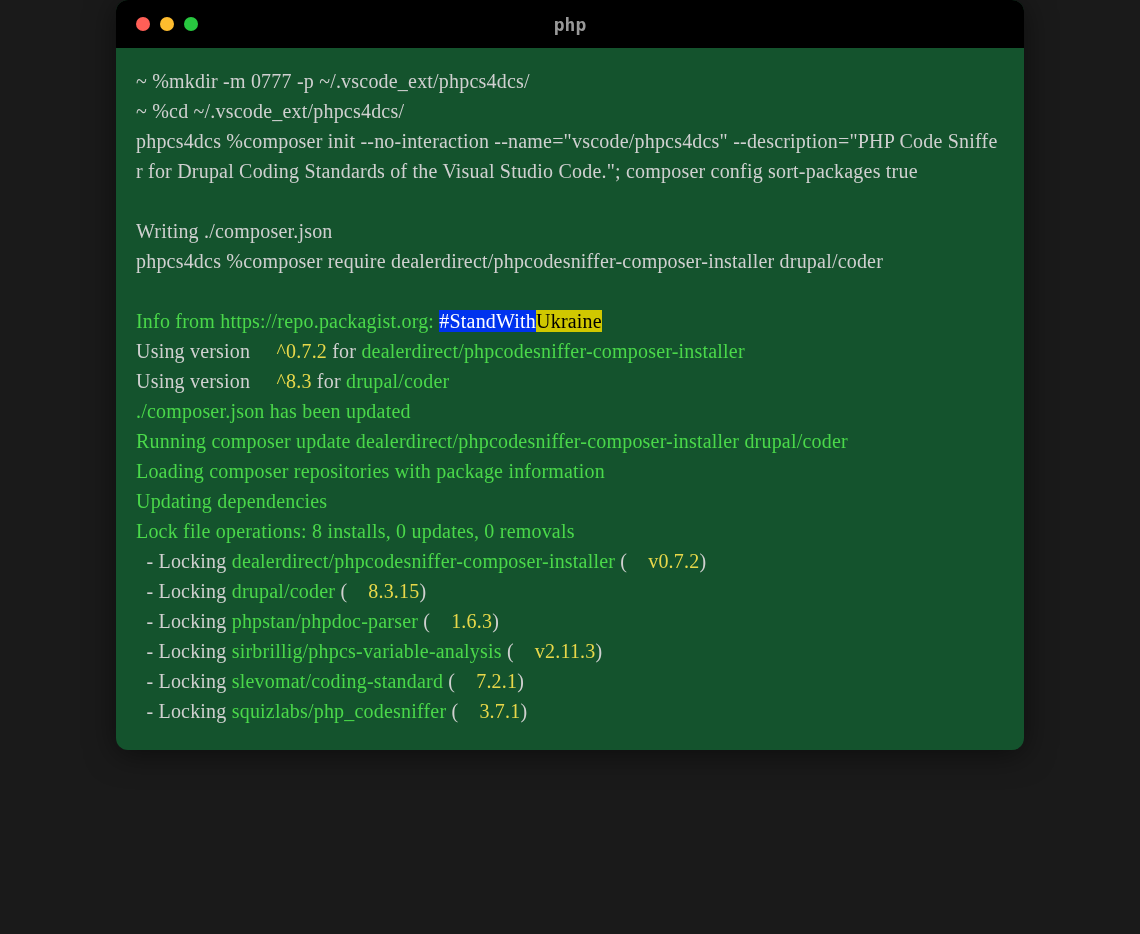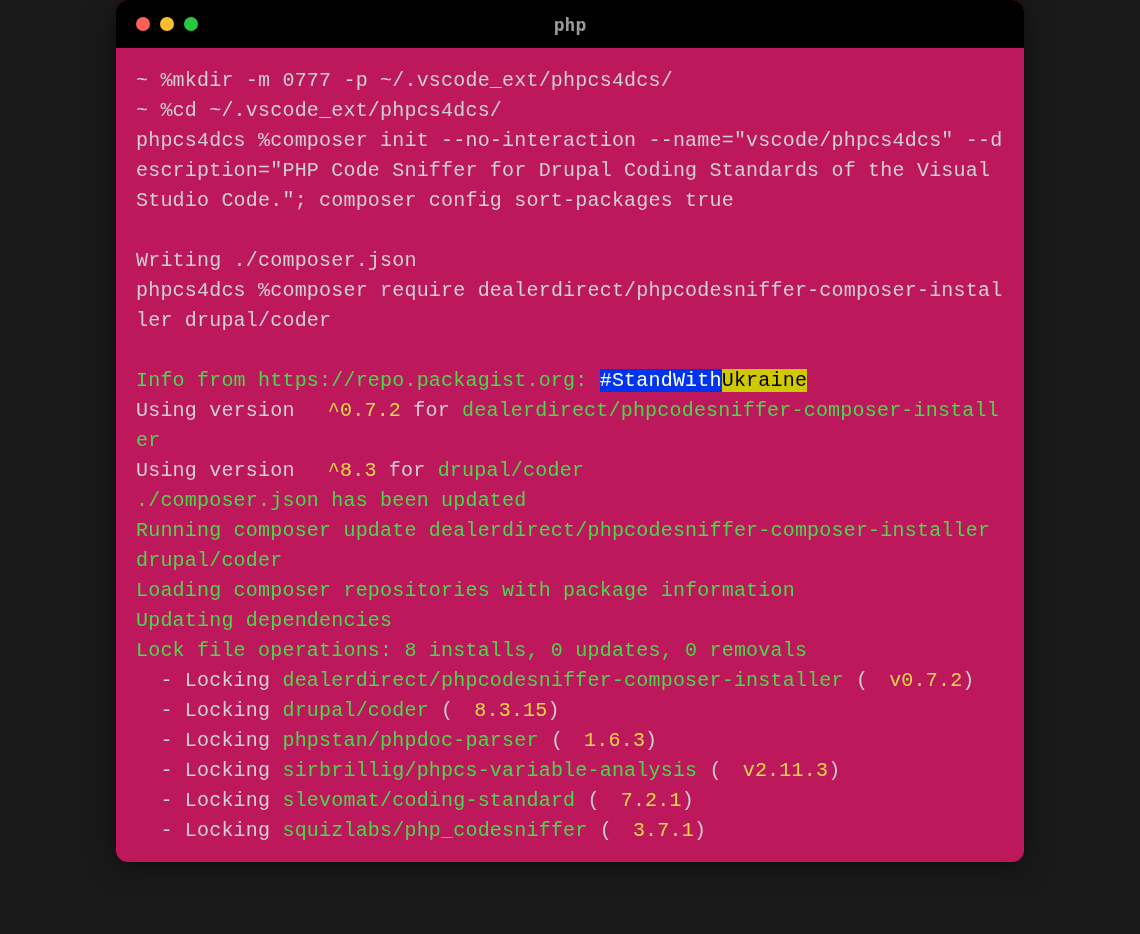--- a/index.html
+++ b/index.html
@@ -10,21 +10,21 @@
     body {
       background: #1a1a1a;
       display: flex;
       justify-content: center;
       align-items: flex-start;
       min-height: 934px;
       font-family: 'Menlo', 'Monaco', 'Consolas', monospace;
     }
     .terminal-window {
       width: 908px;
-      background: #be185d;
+      background: #14532d;
       border-radius: 12px;
       overflow: hidden;
       box-shadow: 0 4px 30px rgba(0,0,0,0.5);
     }
     .titlebar {
       height: 48px;
       background: #000000;
       display: flex;
       align-items: center;
       position: relative;
@@ -45,25 +45,25 @@
     .tl-green { background: #28c840; }
     .title {
       position: absolute;
       left: 50%;
       transform: translateX(-50%);
       color: #999999;
       font-size: 18px;
       font-weight: bold;
     }
     .terminal-body {
-      padding: 18px 20px 16px 20px;
+      padding: 18px 20px 24px 20px;
       color: #d0d0d0;
       font-size: 20px;
       line-height: 1.5;
-      font-family: Liberation Mono, monospace;
+      font-family: Liberation Serif, serif;
       letter-spacing: 0.2px;
       word-break: break-all;
       white-space: pre-wrap;
     }
     .c-white { color: #d0d0d0; }
     .c-green { color: #4ad84a; }
     .c-yellow { color: #e8d84a; margin-left: 21px; }
     .c-blue-bg { background: #0033ee; color: #ffffff; }
     .c-yellow-bg { background: #d0c800; color: #000000; }
     .line { display: block; }

